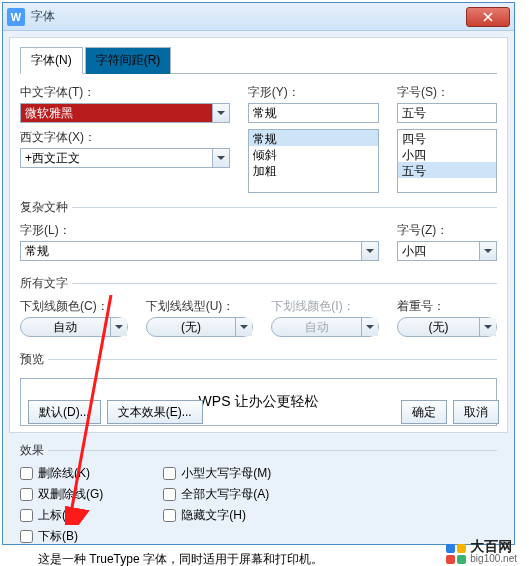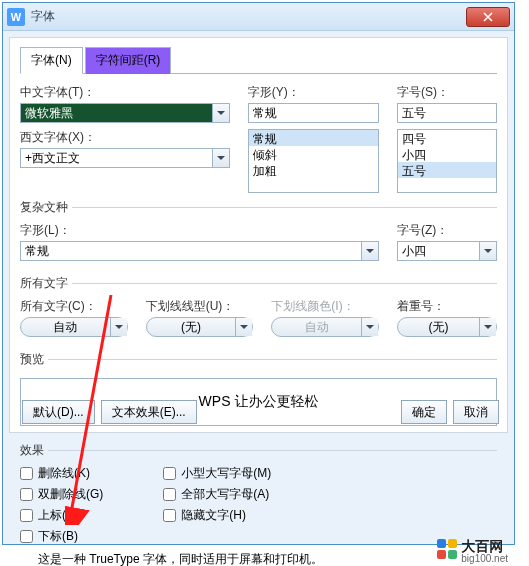--- a/index.html
+++ b/index.html
@@ -9,32 +9,32 @@
   
   .titlebar { height: 28px; background: linear-gradient(#e6f0fb, #cfe4f7); display: flex; align-items: center; padding: 0 4px; border-bottom: 1px solid #b0cce5; }
   .titlebar .app-icon { width: 18px; height: 18px; background: #4a9eff; color: #fff; font-weight: bold; font-size: 11px; display: flex; align-items: center; justify-content: center; border-radius: 2px; margin-right: 6px; }
   .titlebar .title { flex: 1; color: #2b3c50; font-size: 12px; }
   .close-btn { width: 44px; height: 20px; background: linear-gradient(#e67a6f, #c94030); border: 1px solid #8c2b20; border-radius: 3px; display: flex; align-items: center; justify-content: center; }
   .close-btn svg { width: 10px; height: 10px; }
   
   .content { padding: 8px 10px; background: #fff; margin: 6px; height: 396px; border: 1px solid #cfd8e0; position: relative; }
   
   .tabs { display: flex; border-bottom: 1px solid #a7b8c9; margin-bottom: 10px; }
-  .tab { padding: 4px 10px; border: 1px solid #a7b8c9; border-bottom: none; background: #8b5cf6; margin-right: 2px; position: relative; top: 1px; cursor: pointer; }
+  .tab { padding: 4px 10px; border: 1px solid #a7b8c9; border-bottom: none; background: #0369a1; margin-right: 2px; position: relative; top: 1px; cursor: pointer; }
   .tab.active { background: #fff; border-bottom: 1px solid #fff; }
   
   .row { display: flex; gap: 18px; margin-bottom: 6px; }
   .col { flex: 1 1 0; display: flex; flex-direction: column; }
   .col.narrow { flex: 0 0 100px; }
   .label { color: #333; margin-bottom: 2px; }
   .label.disabled { color: #9fa7ae; }
   
   .combo { display: flex; height: 20px; border: 1px solid #9fb4c8; background: #fff; }
   .combo .txt { flex: 1; padding: 1px 4px; overflow: hidden; white-space: nowrap; }
-  .combo .txt.sel { background: #14532d; color: #fff; }
+  .combo .txt.sel { background: #b91c1c; color: #fff; }
   .combo .arrow { width: 17px; border-left: 1px solid #9fb4c8; background: linear-gradient(#f6f9fc,#dfe9f2); display: flex; align-items: center; justify-content: center; }
   .combo .arrow::after { content: ""; border-left: 4px solid transparent; border-right: 4px solid transparent; border-top: 4px solid #3a4a5a; }
   .combo.btnlike { background: linear-gradient(#f6f9fc,#e2ebf3); border-radius: 10px; }
   .combo.btnlike .txt { text-align: center; }
   .combo.disabled .txt { color: #9fa7ae; }
   
   .listbox { border: 1px solid #9fb4c8; background: #fff; height: 64px; overflow: hidden; }
   .listbox .item { padding: 1px 4px; height: 16px; }
   .listbox .item.sel { background: #cde3f8; color: #000; }
   
@@ -43,27 +43,27 @@
   
   .effects { display: flex; gap: 60px; }
   .checkcol { display: flex; flex-direction: column; gap: 4px; }
   .check { display: flex; align-items: center; gap: 5px; }
   .check input { width: 13px; height: 13px; }
   
   .preview-box { border: 1px solid #9fb4c8; height: 48px; display: flex; align-items: center; justify-content: center; margin: 4px 0 8px 0; font-size: 14px; }
   
   .footer-note { margin: 4px 0 10px 18px; }
   
-  .bottom-buttons { display: flex; gap: 6px; align-items: center; position: absolute; bottom: 8px; left: 12px; right: 8px; }
+  .bottom-buttons { display: flex; gap: 6px; align-items: center; position: absolute; bottom: 8px; left: 18px; right: 8px; }
   .btn { height: 24px; padding: 0 10px; border: 1px solid #8fa6bb; background: linear-gradient(#fbfdff,#e4edf5); cursor: pointer; font-family: inherit; font-size: 12px; }
   .spacer { flex: 1; }
   
   .annot-arrow { position: absolute; left: 65px; top: 295px; pointer-events: none; z-index: 50; }
   
-  .watermark { position: absolute; right: 21px; bottom: 2px; display: flex; align-items: flex-start; gap: 4px; }
+  .watermark { position: absolute; right: 12px; bottom: 2px; display: flex; align-items: flex-end; gap: 4px; }
   .wm-logo { display: grid; grid-template-columns: 9px 9px; grid-template-rows: 9px 9px; gap: 2px; }
   .wm-logo div:nth-child(1){background:#2a7de1;border-radius:2px;}
   .wm-logo div:nth-child(2){background:#f5b400;border-radius:2px;}
   .wm-logo div:nth-child(3){background:#e64a3b;border-radius:2px;}
   .wm-logo div:nth-child(4){background:#3cb371;border-radius:2px;}
   .wm-text { font-size: 14px; font-weight: bold; color: #222; line-height: 1; }
   .wm-sub { font-size: 10px; color: #666; }
 </style>
 </head>
 <body>
@@ -149,21 +149,21 @@
             <div class="arrow"></div>
           </div>
         </div>
       </div>
     </fieldset>
 
     <fieldset>
       <legend>所有文字</legend>
       <div class="row">
         <div class="col">
-          <div class="label">所有文字(C)：</div>
+          <div class="label">下划线颜色(C)：</div>
           <div class="combo btnlike">
             <div class="txt">自动</div>
             <div class="arrow"></div>
           </div>
         </div>
         <div class="col">
           <div class="label">下划线线型(U)：</div>
           <div class="combo btnlike">
             <div class="txt">(无)</div>
             <div class="arrow"></div>

